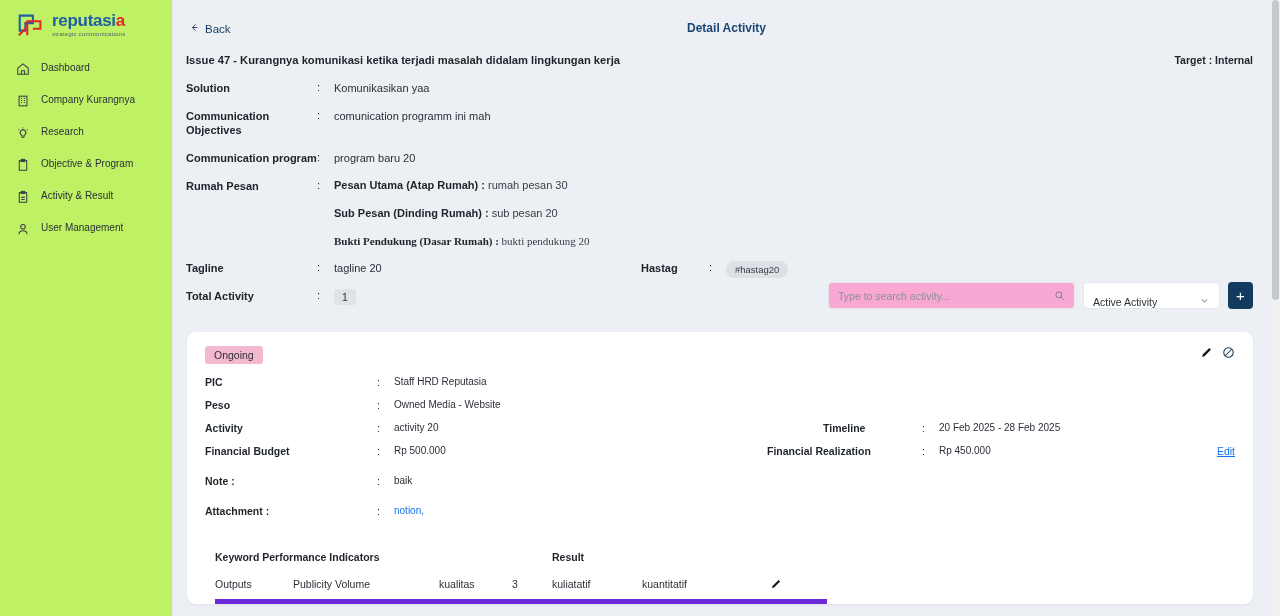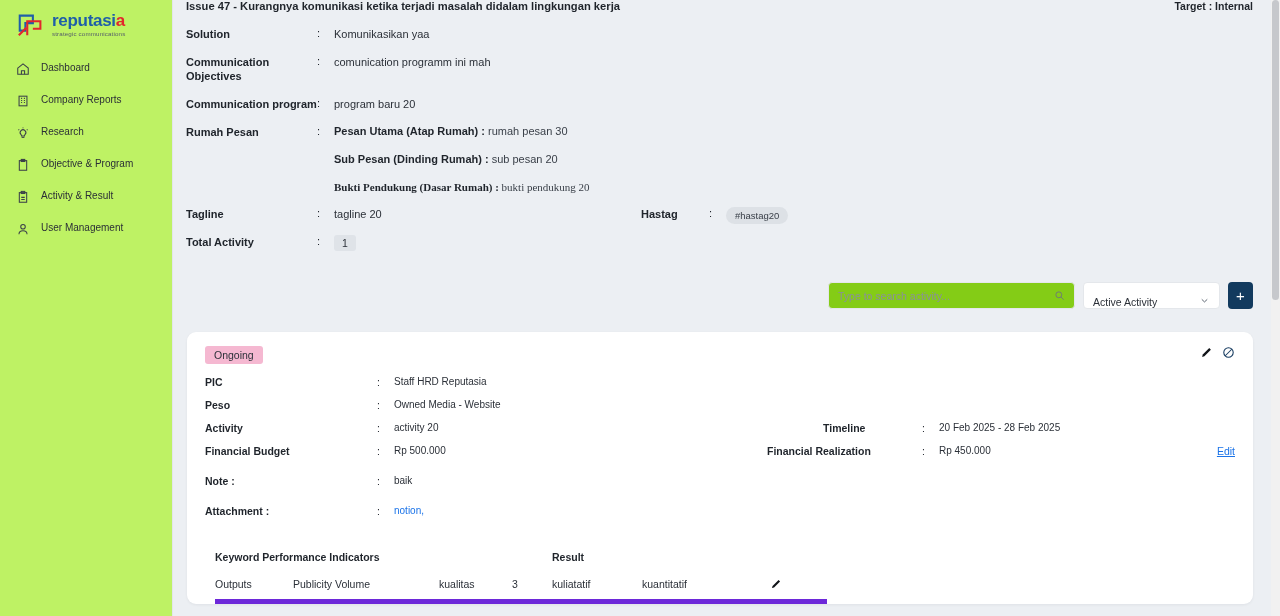--- a/index.html
+++ b/index.html
@@ -74,21 +74,21 @@
   }
   .hastag-group { position: absolute; left: 455px; top: 0; display: flex; align-items: flex-start; }
   .hastag-group .row-label { width: 68px; flex: 0 0 68px; }
 
   
   .toolbar {
     position: absolute; right: 27px; top: 282px;
     display: flex; align-items: center; gap: 8px;
   }
   .search-box {
-    width: 247px; height: 27px; background: #84cc16; border-radius: 4px;
+    width: 247px; height: 27px; background: #f9a8d4; border-radius: 4px;
     display: flex; align-items: center; padding: 0 9px;
     border: 1px solid #e4e7eb;
   }
   .search-box input {
     border: 0; outline: none; flex: 1; font-size: 10.5px;
     color: #2b3038; font-family: "Liberation Sans", sans-serif; background: transparent;
   }
   .search-box input::placeholder { color: #8a9099; }
   .select-box {
     width: 137px; height: 27px; background: #fff; border-radius: 4px;
@@ -182,21 +182,21 @@
         <span>Dashboard</span>
       </div>
 
       <div class="nav-item">
         <span class="nav-icon">
           <svg viewBox="0 0 16 16" fill="none" stroke="#3b4149" stroke-width="1.2">
               <rect x="3.5" y="2.5" width="9" height="11"></rect>
               <path d="M5.8 5h1.2M9 5h1.2M5.8 7.4h1.2M9 7.4h1.2M5.8 9.8h1.2M9 9.8h1.2"></path>
             </svg>
         </span>
-        <span>Company Reports</span>
+        <span>Company Kurangnya</span>
       </div>
 
       <div class="nav-item">
         <span class="nav-icon">
           <svg viewBox="0 0 16 16" fill="none" stroke="#3b4149" stroke-width="1.2">
               <path d="M5.6 9.6a3.2 3.2 0 1 1 4.8 0c-.6.7-.7 1.2-.7 1.9H6.3c0-.7-.1-1.2-.7-1.9Z"></path>
               <path d="M6.4 13h3.2"></path>
               <path d="M8 1.6v1M2.8 4l.9.6M13.2 4l-.9.6"></path>
             </svg>
         </span>
@@ -233,20 +233,32 @@
             </svg>
         </span>
         <span>User Management</span>
       </div>
 
     </nav>
   </aside>
 
   <section class="main">
 
+    <div class="topbar">
+      <div class="back-link">
+        <span>
+          <svg viewBox="0 0 16 16" width="11" height="11" fill="none" stroke="#14395e" stroke-width="1.3">
+              <path d="M9.6 3.4 5 8l4.6 4.6"></path>
+              <path d="M5 8h7"></path>
+            </svg>
+        </span>
+        <span>Back</span>
+      </div>
+      <div class="page-title">Detail Activity</div>
+    </div>
 
     <div class="issue">
       <div class="issue-head">
         <div class="issue-title">Issue 47 - Kurangnya komunikasi ketika terjadi masalah didalam lingkungan kerja</div>
         <div class="issue-target">Target : Internal</div>
       </div>
 
       <div class="rows">
 
         <div class="row">

